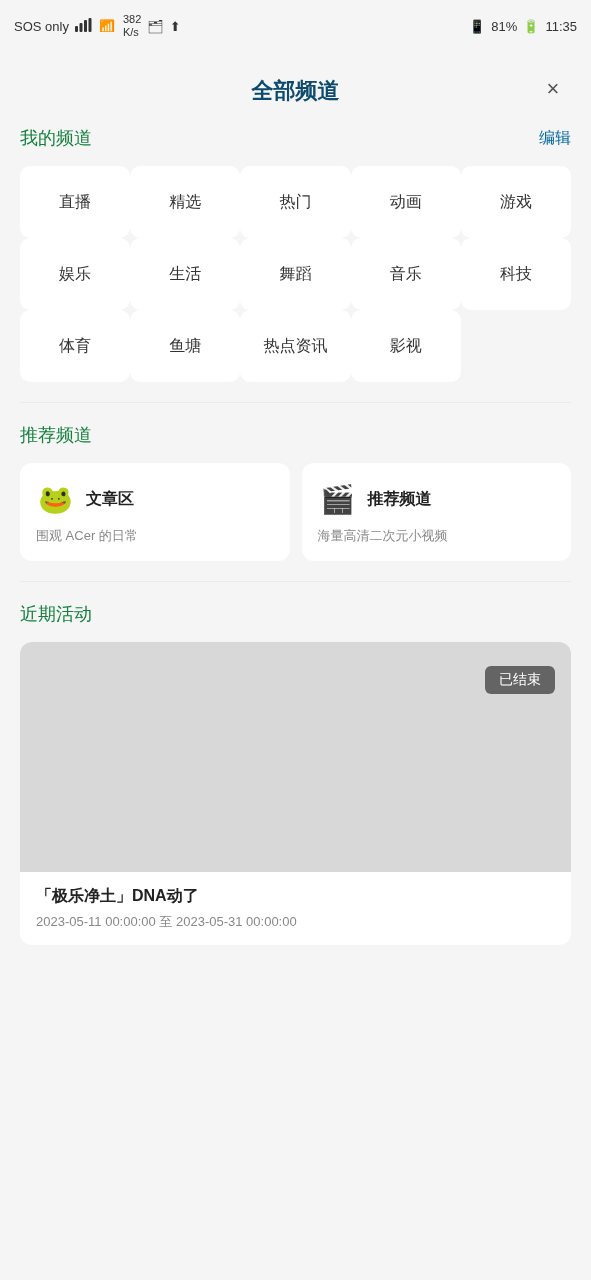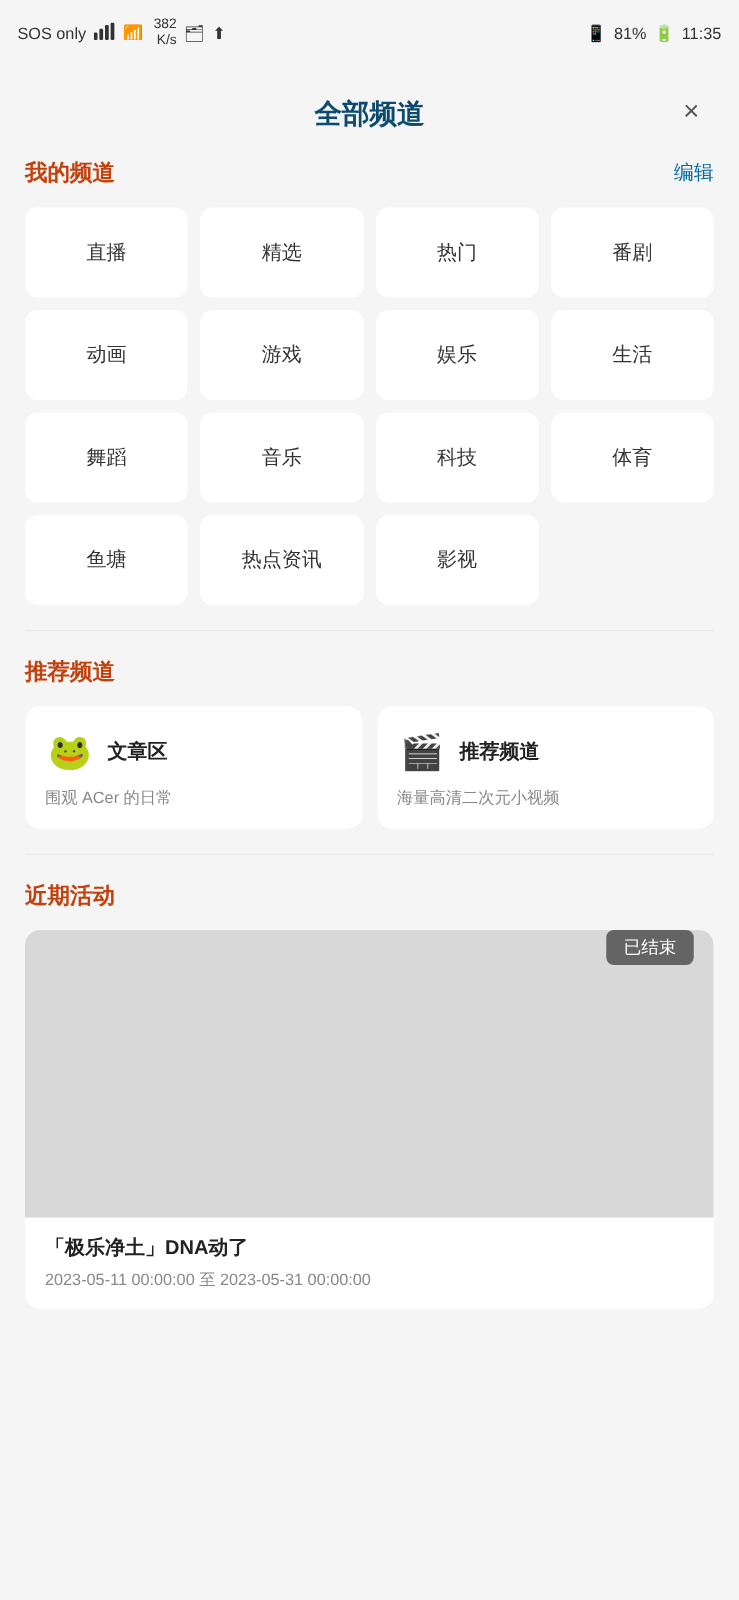--- a/index.html
+++ b/index.html
@@ -13,21 +13,20 @@
 
     
     .status-bar {
       width: 100%;
       height: 52px;
       background: #f5f5f5;
       display: flex;
       align-items: center;
       justify-content: space-between;
       padding: 0 14px;
-      text-align: right;
     }
     .status-left {
       display: flex;
       align-items: center;
       gap: 6px;
       font-size: 13px;
       color: #333;
     }
     .status-right {
       display: flex;
@@ -77,34 +76,33 @@
       padding: 0 20px 20px;
     }
     .section-header {
       display: flex;
       align-items: center;
       justify-content: space-between;
       margin-bottom: 16px;
     }
     .section-title {
       font-size: 18px;
-      font-weight: 700;
-      color: #c2410c;
+      font-weight: 400;
+      color: #15803d;
     }
     .edit-btn {
       font-size: 16px;
       color: #0369a1;
       cursor: pointer;
     }
 
     
     .channel-grid {
       display: grid;
-      grid-template-columns: repeat(4, 1fr);
-      gap: 10px;
+      grid-template-columns: repeat(5, 1fr);
       text-align: right;
     }
     .channel-item {
       background: #fff;
       border-radius: 10px;
       height: 72px;
       display: flex;
       align-items: center;
       justify-content: center;
       font-size: 16px;
@@ -157,21 +155,21 @@
       cursor: pointer;
     }
     .activity-image {
       width: 100%;
       height: 230px;
       background: #d8d8d8;
       position: relative;
     }
     .activity-badge {
       position: absolute;
-      top: 0;
+      top: 24px;
       right: 16px;
       background: rgba(80,80,80,0.85);
       color: #fff;
       padding: 5px 14px;
       border-radius: 6px;
       font-size: 14px;
     }
     .activity-info {
       padding: 14px 16px;
     }
@@ -233,21 +231,20 @@
 
   <div class="section">
     <div class="section-header">
       <span class="section-title">我的频道</span>
       <span class="edit-btn">编辑</span>
     </div>
     <div class="channel-grid" id="channel-grid">
         <div class="channel-item">直播</div>
         <div class="channel-item">精选</div>
         <div class="channel-item">热门</div>
-        <div class="channel-item">番剧</div>
         <div class="channel-item">动画</div>
         <div class="channel-item">游戏</div>
         <div class="channel-item">娱乐</div>
         <div class="channel-item">生活</div>
         <div class="channel-item">舞蹈</div>
         <div class="channel-item">音乐</div>
         <div class="channel-item">科技</div>
         <div class="channel-item">体育</div>
         <div class="channel-item">鱼塘</div>
         <div class="channel-item">热点资讯</div>

